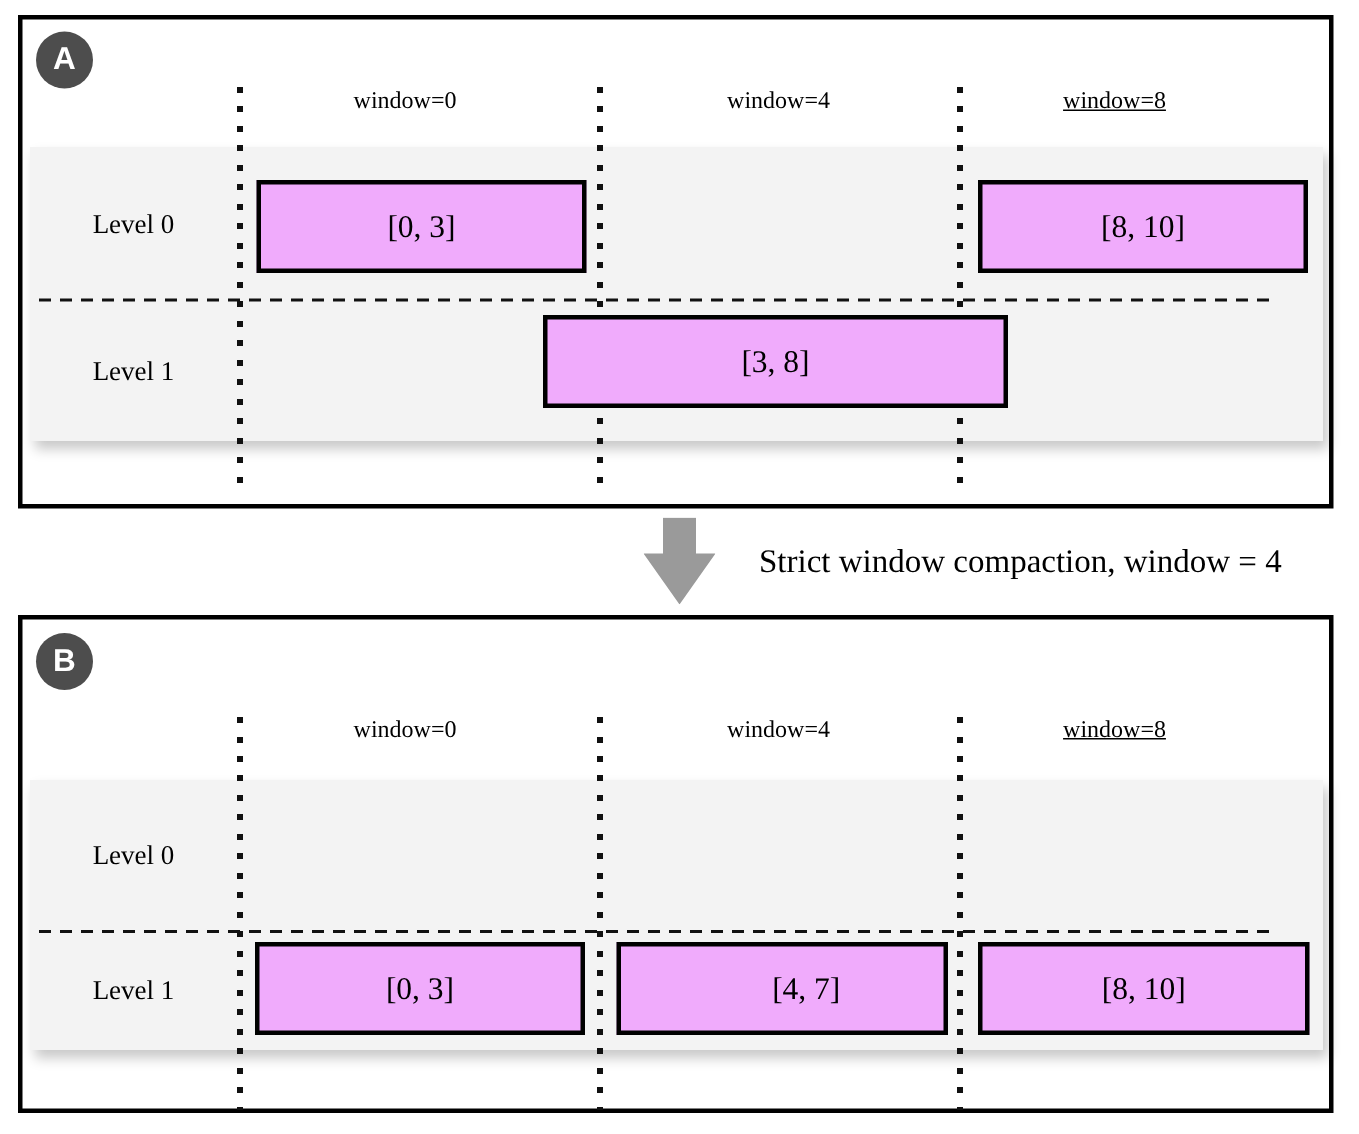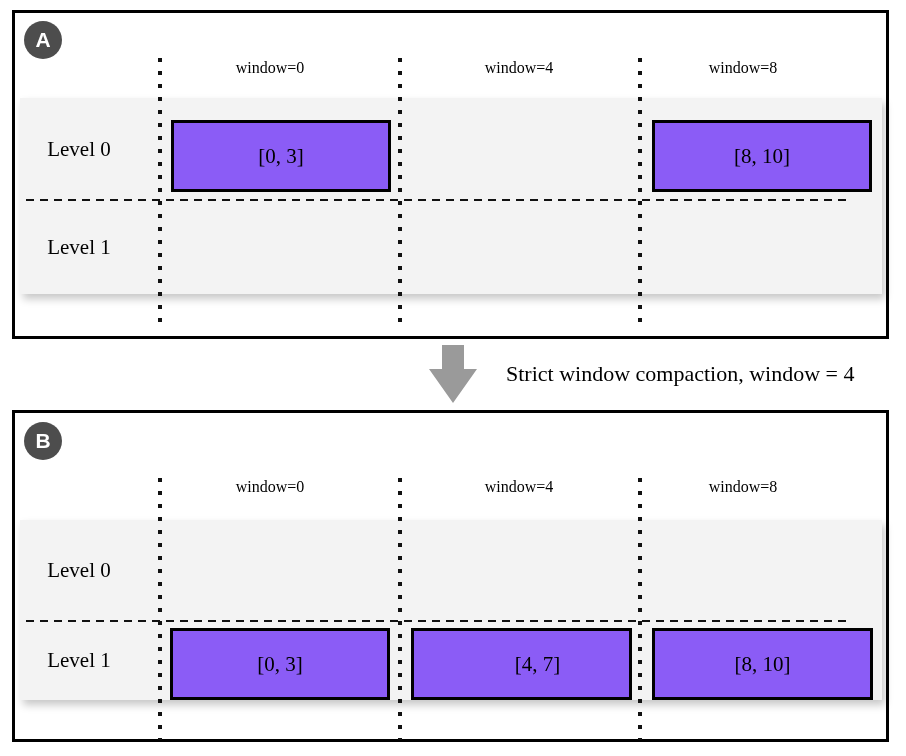--- a/index.html
+++ b/index.html
@@ -44,43 +44,43 @@
 
   
   .wlabel{
     position:absolute;transform:translateX(-50%);white-space:nowrap;
     font-size:16px;line-height:24px;z-index:2;
   }
   .panel-a .wlabel{top:43px;}
   .panel-b .wlabel{top:62px;}
   .wlabel.c0{left:255px;}
   .wlabel.c1{left:504px;}
-  .wlabel.c2{left:728px;}
+  .wlabel.c2{left:728px;text-decoration:underline;}
 
   
   .hdash{
     position:absolute;left:11px;width:822px;height:2px;z-index:2;
     background:repeating-linear-gradient(90deg,#111 0 8px,transparent 8px 14px);
   }
   .panel-a .hdash{top:186px;}
   .panel-b .hdash{top:207px;}
 
   
   .level-label{
-    position:absolute;left:18px;width:92px;display:flex;align-items:center;justify-content:center;
-    font-size:21px;z-index:2;
+    position:absolute;left:28px;width:92px;display:flex;align-items:center;justify-content:center;
+    font-size:18px;z-index:2;
   }
   .panel-a .level-label.l0{top:85px;height:102px;}
   .panel-a .level-label.l1{top:187px;height:94px;}
   .panel-b .level-label.l0{top:107px;height:100px;}
   .panel-b .level-label.l1{top:207px;height:80px;}
 
   
   .range-box{
-    position:absolute;height:72px;background:#8b5cf6;border:3px solid #000;box-sizing:border-box;
+    position:absolute;height:62px;background:#f0abfc;border:3px solid #000;box-sizing:border-box;
     display:flex;align-items:center;justify-content:center;font-size:21px;z-index:3;
   }
   .panel-a .box-0{left:156px;top:107px;width:220px;}
   .panel-a .box-1{left:637px;top:107px;width:220px;}
   .panel-a .box-2{left:347px;top:197px;width:310px;}
   .panel-b .box-0{left:155px;top:215px;width:220px;}
   .panel-b .box-1{left:396px;top:215px;width:221px;padding-left:32px;}
   .panel-b .box-2{left:637px;top:215px;width:221px;}
 
   
@@ -110,20 +110,21 @@
     <div class="wlabel c1">window=4</div>
     <div class="wlabel c2">window=8</div>
 
     <div class="hdash"></div>
 
     <div class="level-label l0">Level 0</div>
     <div class="level-label l1">Level 1</div>
 
     <div class="range-box box-0">[0, 3]</div>
     <div class="range-box box-1">[8, 10]</div>
+    <div class="range-box box-2">[3, 8]</div>
   </section>
 
   <div class="arrow-icon"></div>
   <div class="arrow-label">Strict window compaction, window = 4</div>
 
   <section class="panel panel-b">
     <div class="badge">B</div>
 
     <div class="rows-band"></div>
 

